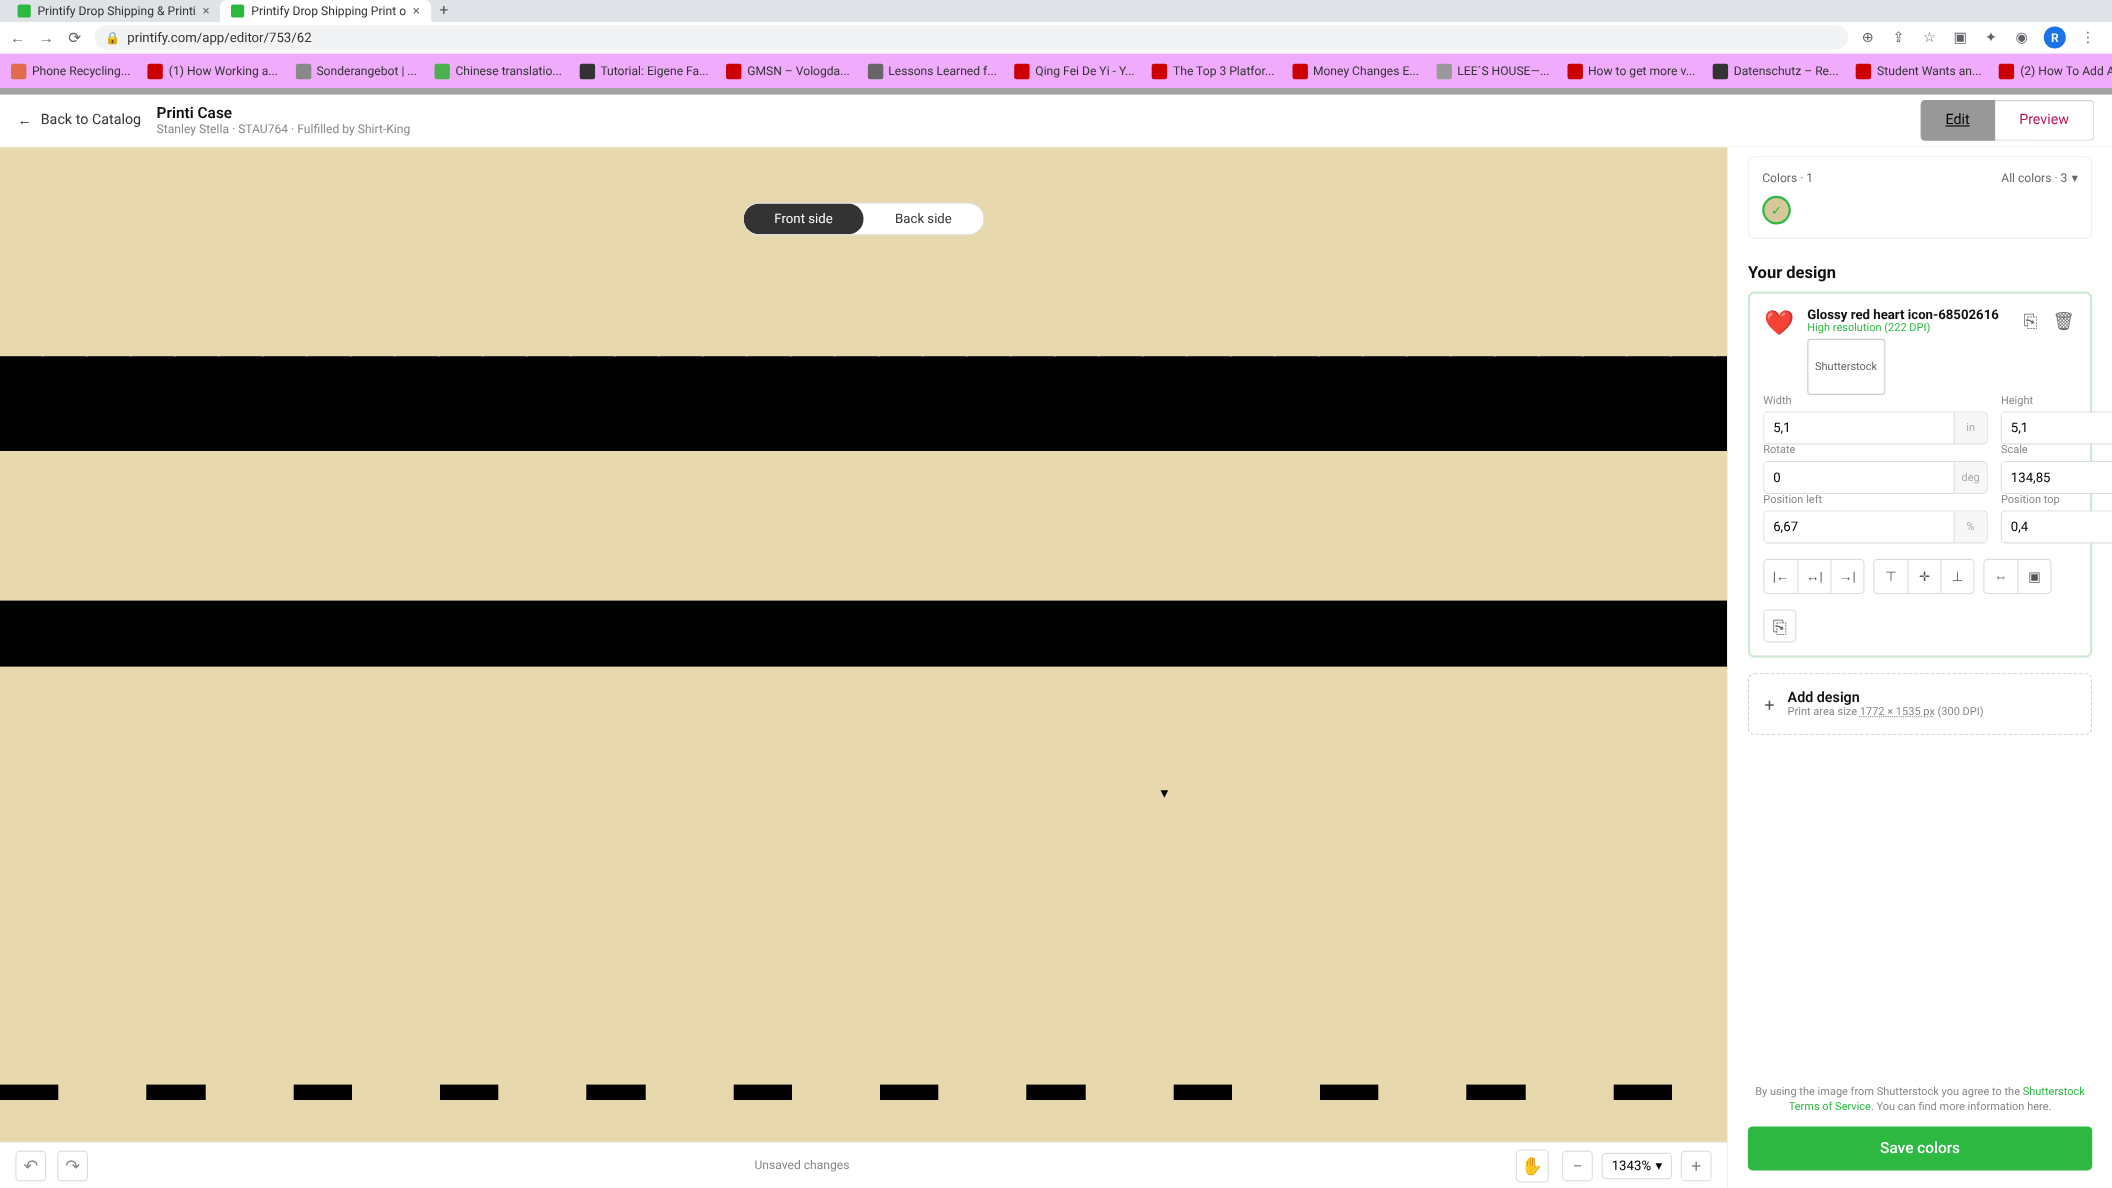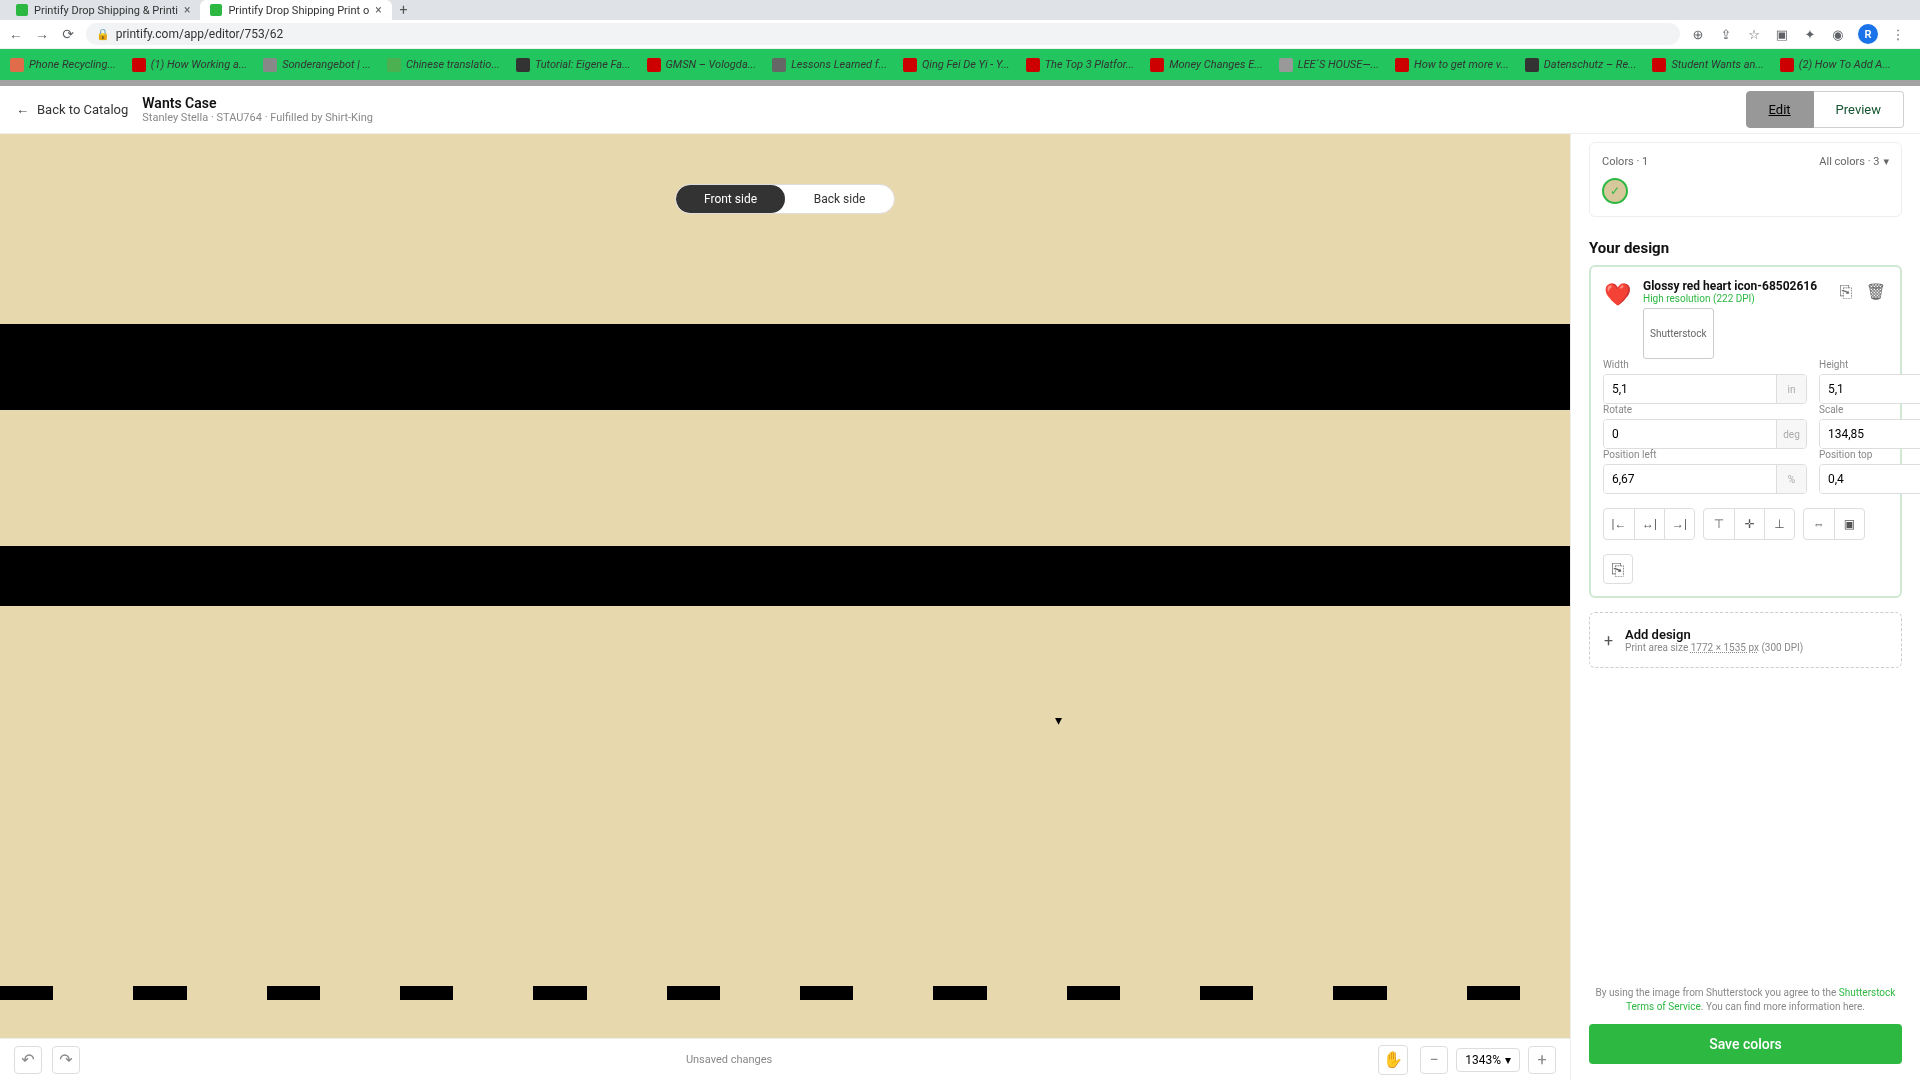--- a/index.html
+++ b/index.html
@@ -13,33 +13,33 @@
 .tab .favicon { width: 12px; height: 12px; background: #2db842; border-radius: 2px; flex-shrink: 0; }
 .tab .close { color: #666; font-size: 12px; cursor: pointer; }
 .newtab { padding: 2px 8px; color: #555; font-size: 14px; cursor: pointer; }
 .addr-bar { height: 28px; display: flex; align-items: center; padding: 0 8px; gap: 10px; background: #fff; }
 .nav-icon { width: 16px; height: 16px; display: flex; align-items: center; justify-content: center; color: #5f6368; cursor: pointer; font-size: 14px; }
 .url-box { flex: 1; height: 22px; background: #f1f3f4; border-radius: 11px; display: flex; align-items: center; padding: 0 10px; font-size: 12px; color: #333; gap: 6px; }
 .lock { color: #5f6368; font-size: 11px; }
 .addr-right { display: flex; gap: 12px; align-items: center; padding-right: 6px; }
 .addr-right .ic { width: 16px; height: 16px; display: flex; align-items: center; justify-content: center; color: #5f6368; font-size: 13px; }
 .avatar { width: 20px; height: 20px; border-radius: 50%; background: #1a73e8; color: #fff; display: flex; align-items: center; justify-content: center; font-size: 11px; font-weight: 600; }
-.bookmark-bar { height: 32px; display: flex; align-items: center; padding: 0 10px; gap: 16px; background: #22c55e; border-top: 1px solid #f0f0f0; overflow: hidden; font-style: italic; }
+.bookmark-bar { height: 32px; display: flex; align-items: center; padding: 0 10px; gap: 16px; background: #f0abfc; border-top: 1px solid #f0f0f0; overflow: hidden; }
 .bm { display: flex; align-items: center; gap: 5px; font-size: 11px; color: #333; white-space: nowrap; }
 .bm .fav { width: 14px; height: 14px; border-radius: 2px; flex-shrink: 0; }
 
 
 .app-header { height: 48px; display: flex; align-items: center; justify-content: space-between; padding: 0 16px; border-bottom: 1px solid #eee; }
 .header-left { display: flex; align-items: center; gap: 14px; }
 .back-link { display: flex; align-items: center; gap: 8px; font-size: 13px; color: #333; cursor: pointer; }
 .title-block { display: flex; flex-direction: column; }
 .prod-title { font-size: 14px; font-weight: 600; color: #111; }
 .prod-sub { font-size: 11px; color: #888; }
 .header-right { display: flex; align-items: center; gap: 0; }
-.btn-tab { padding: 10px 22px; font-size: 13px; cursor: pointer; border: 1px solid #d0d0d0; color: #14532d; background: #fff; }
+.btn-tab { padding: 10px 22px; font-size: 13px; cursor: pointer; border: 1px solid #d0d0d0; color: #be185d; background: #fff; }
 .btn-tab.active { background: #989898; color: #000000; border-color: #989898; text-decoration: underline; }
 .btn-tab:first-child { border-radius: 4px 0 0 4px; }
 .btn-tab:last-child { border-radius: 0 4px 4px 0; border-left: none; }
 
 
 .main { display: flex; height: calc(1080px - 86px - 48px); }
 .canvas-col { flex: 1; display: flex; flex-direction: column; background: #fafafa; position: relative; }
 .side-toggle { position: absolute; top: 50px; width: 220px; left: 50%; transform: translateX(-50%); display: flex; background: #fff; border-radius: 20px; border: 1px solid #ddd; overflow: hidden; z-index: 5; }
 .side-toggle .opt { flex: 1; text-align: center; padding: 7px 0; font-size: 12px; cursor: pointer; color: #333; }
 .side-toggle .opt.active { background: #333; color: #fff; border-radius: 20px; }
@@ -206,21 +206,21 @@
     </div>
 </div>
 
 <div class="app-header">
   <div class="header-left">
     <div class="back-link">
       <span>←</span>
       <span>Back to Catalog</span>
     </div>
     <div class="title-block">
-      <div class="prod-title">Wants Case</div>
+      <div class="prod-title">Printi Case</div>
       <div class="prod-sub">Stanley Stella · STAU764 · Fulfilled by Shirt-King</div>
     </div>
   </div>
   <div class="header-right">
     <div class="btn-tab active">Edit</div>
     <div class="btn-tab">Preview</div>
   </div>
 </div>
 
 <div class="main">

